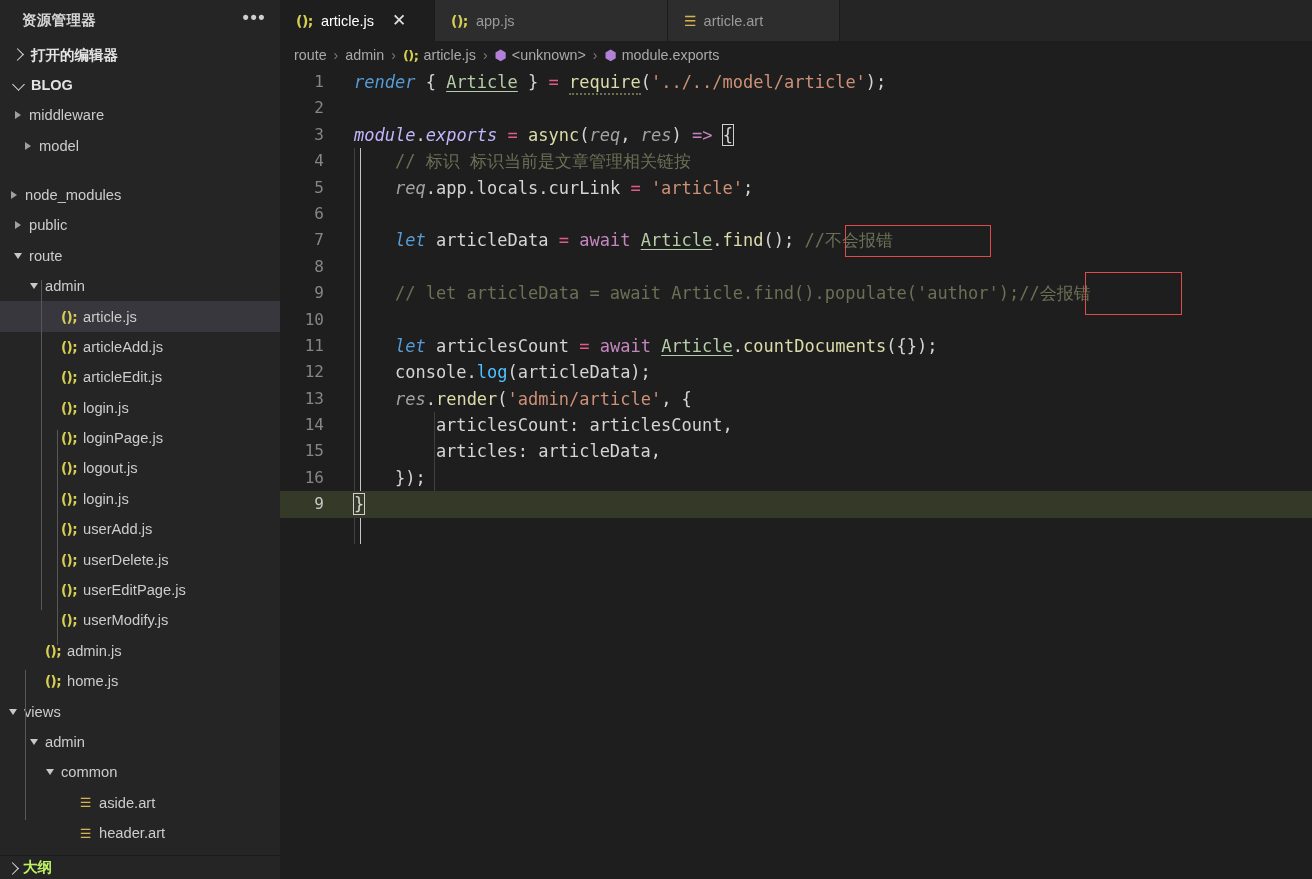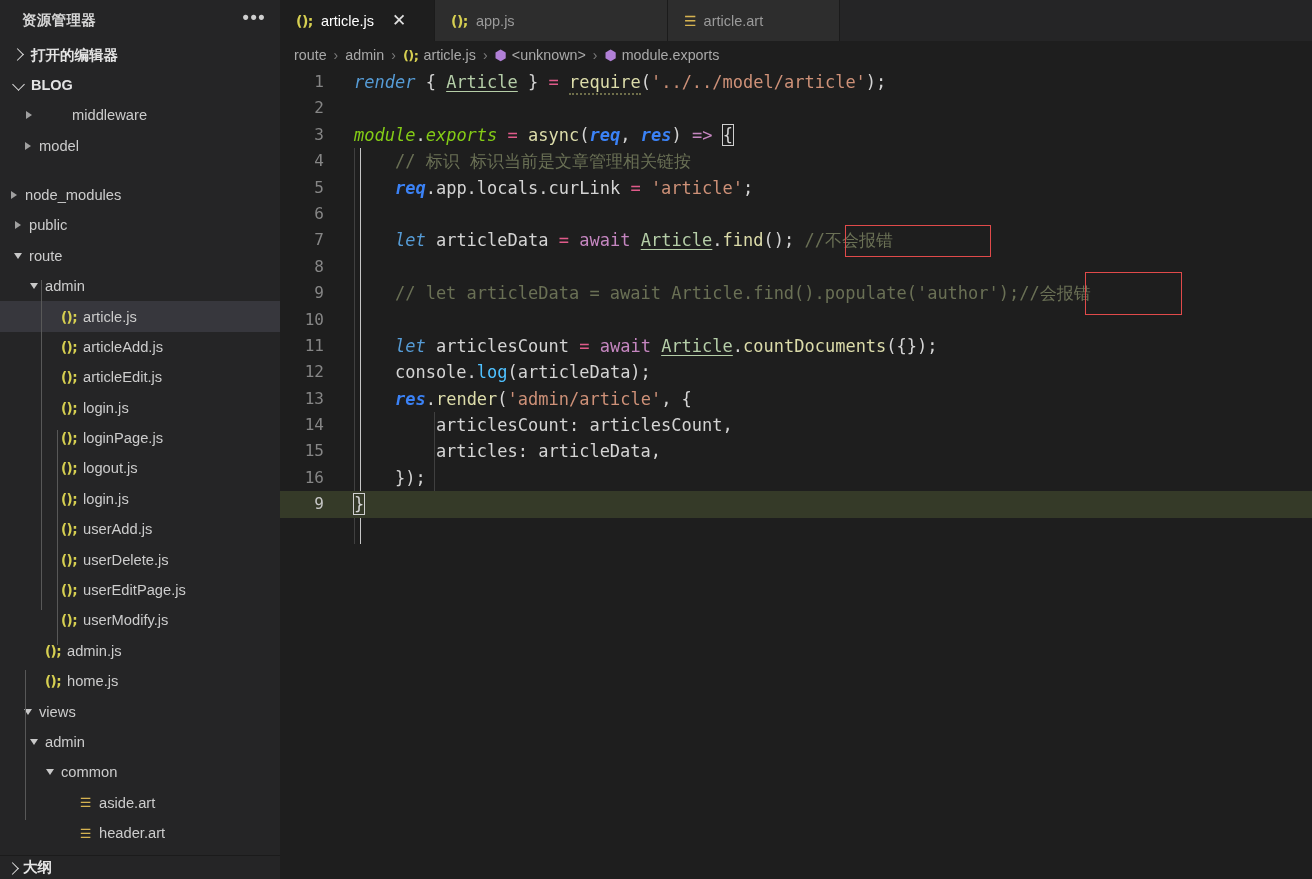--- a/index.html
+++ b/index.html
@@ -71,21 +71,21 @@
 
   .indent-line {
     position: absolute; top: 0; bottom: 0; width: 1px;
     background: #585858;
   }
 
   .sb-bottom {
     position: absolute; left: 0; right: 0; bottom: 0;
     height: 24px; background: #252526;
     display: flex; align-items: center; gap: 6px; padding-left: 10px;
-    font-size: 14.5px; font-weight: 700; color: #e5e5e5;
+    font-size: 14.5px; font-weight: 700; color: #bef264;
     border-top: 1px solid #1b1b1b;
     overflow: hidden;
   }
 
   
   .editor-area {
     flex: 1 1 auto; position: relative; background: #1e1e1e;
     display: flex; flex-direction: column; min-width: 0;
   }
   .tabbar {
@@ -136,22 +136,22 @@
 
   .ig {
     position: absolute; width: 1px; top: 0; bottom: 0;
     background: #404040;
   }
   .ig.active { background: #c6c6c6; }
 
   
   .k-ctrl { color: #569cd6; font-style: italic; }   
   .k-kw   { color: #c586c0; }
-  .t-varI { color: #84cc16; font-style: italic; }
-  .t-par  { color: #3b82f6; font-style: italic; font-weight: bold; }
+  .t-varI { color: #c4b5fd; font-style: italic; }
+  .t-par  { color: #a3a3a3; font-style: italic; }
   .t-fn   { color: #dcdcaa; }
   .t-cls  { color: #b5cea8; }
   .t-str  { color: #ce9178; }
   .t-plain{ color: #d4d4d4; }
   .t-op   { color: #d4d4d4; }
   .t-eq   { color: #e05b8a; }
   .t-cmt  { color: #6a7055; }
   .underline-sq {
     text-decoration: underline; text-decoration-color: #b5cea8;
     text-underline-offset: 3px;
@@ -185,21 +185,21 @@
       <span class="tw"><i class="twist right"></i></span>
       <span>打开的编辑器</span>
     </div>
 
     <div class="sb-section">
       <span class="tw"><i class="twist down"></i></span>
       <span>BLOG</span>
     </div>
 
     <div class="tree" id="tree">
-        <div class="row" style="padding-left: 21px; gap: 32px;">
+        <div class="row" style="padding-left: 10px;">
           <span class="caret">
             <span class="caret-r"></span>
           </span>
           <span class="lbl">middleware</span>
         </div>
         <div class="row" style="padding-left: 20px;">
           <span class="caret">
             <span class="caret-r"></span>
           </span>
           <span class="lbl">model</span>
@@ -312,21 +312,21 @@
           </span>
           <span class="lbl">admin.js</span>
         </div>
         <div class="row" style="padding-left: 26px;">
           <span class="caret"></span>
           <span class="ficon">
             <span class="js-ico">();</span>
           </span>
           <span class="lbl">home.js</span>
         </div>
-        <div class="row" style="padding-left: 20px;">
+        <div class="row" style="padding-left: 5px;">
           <span class="caret">
             <span class="caret-d"></span>
           </span>
           <span class="lbl">views</span>
         </div>
         <div class="row" style="padding-left: 26px;">
           <span class="caret">
             <span class="caret-d"></span>
           </span>
           <span class="lbl">admin</span>

